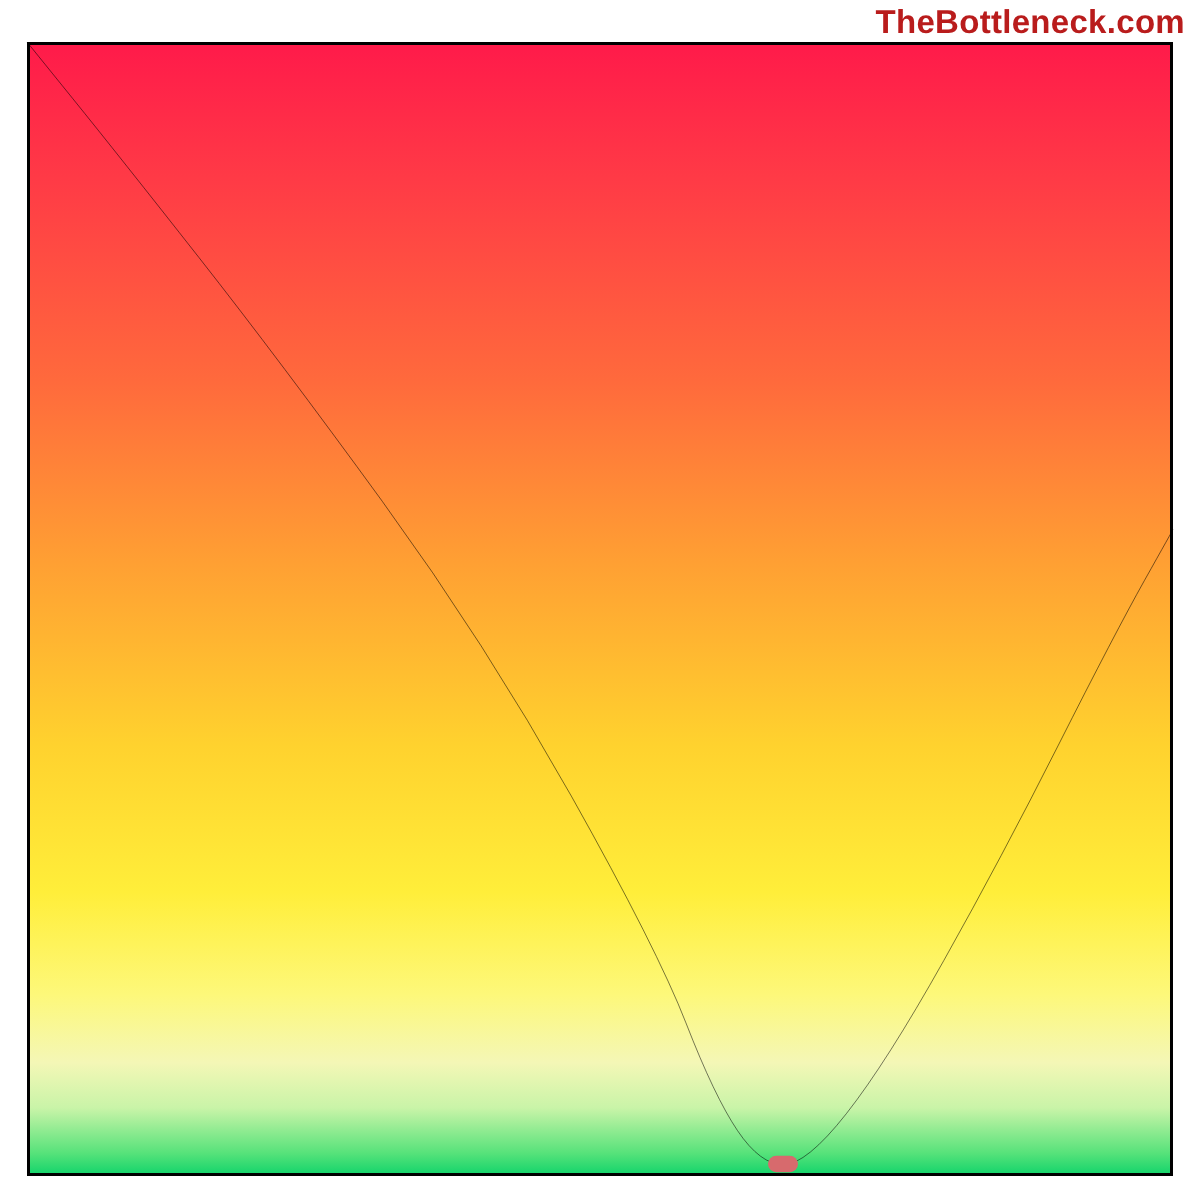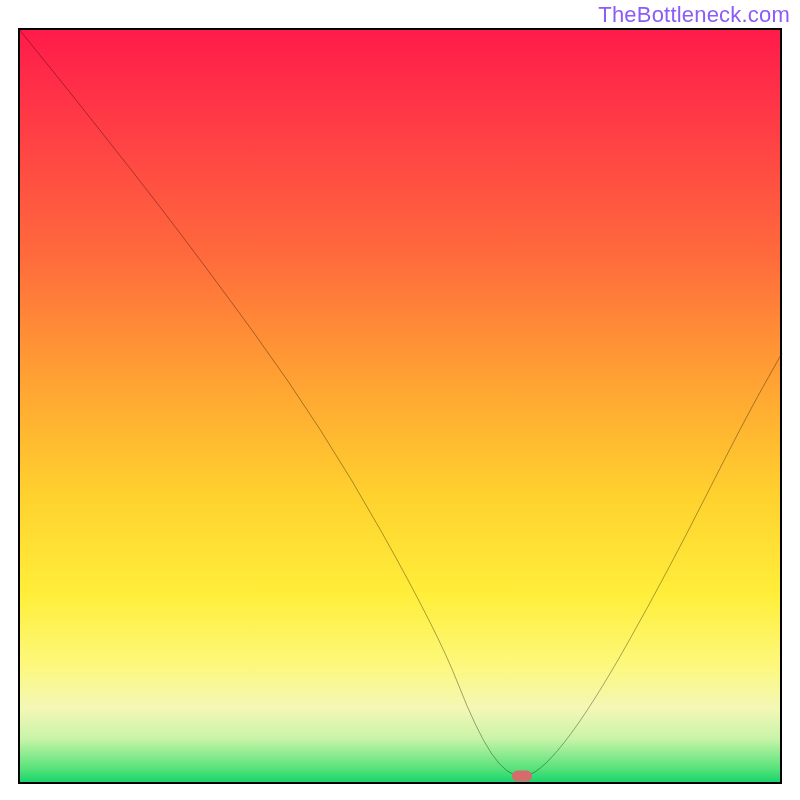--- a/index.html
+++ b/index.html
@@ -12,23 +12,23 @@
   }
   .wrap {
     position: relative;
     width: 800px;
     height: 800px;
   }
   .watermark {
     position: absolute;
     top: 2px;
     right: 10px;
-    color: #8b5cf6;
+    color: #b91c1c;
     font-size: 22px;
-    font-weight: 400;
+    font-weight: 700;
     letter-spacing: 0.2px;
     user-select: none;
   }
   .plot {
     position: absolute;
     left: 18px;
     top: 28px;
     width: 764px;
     height: 756px;
     box-sizing: border-box;

